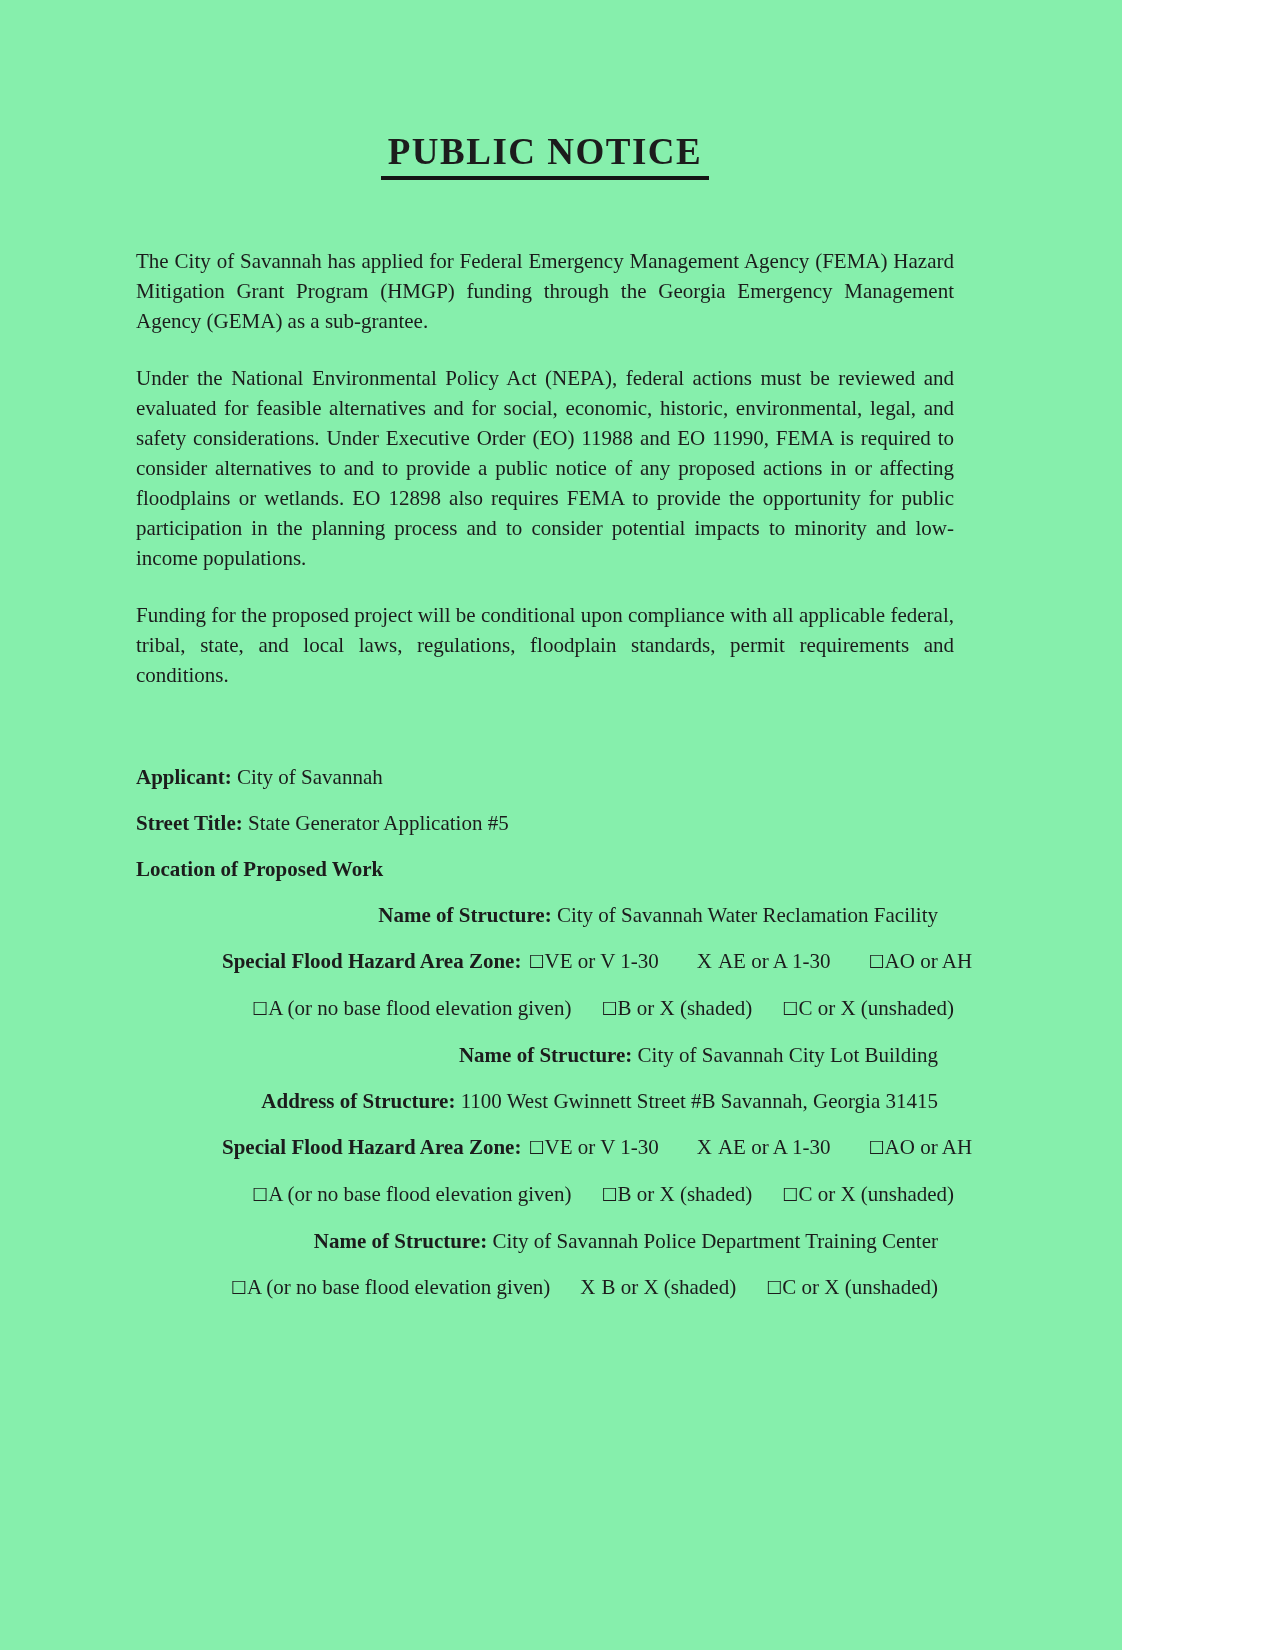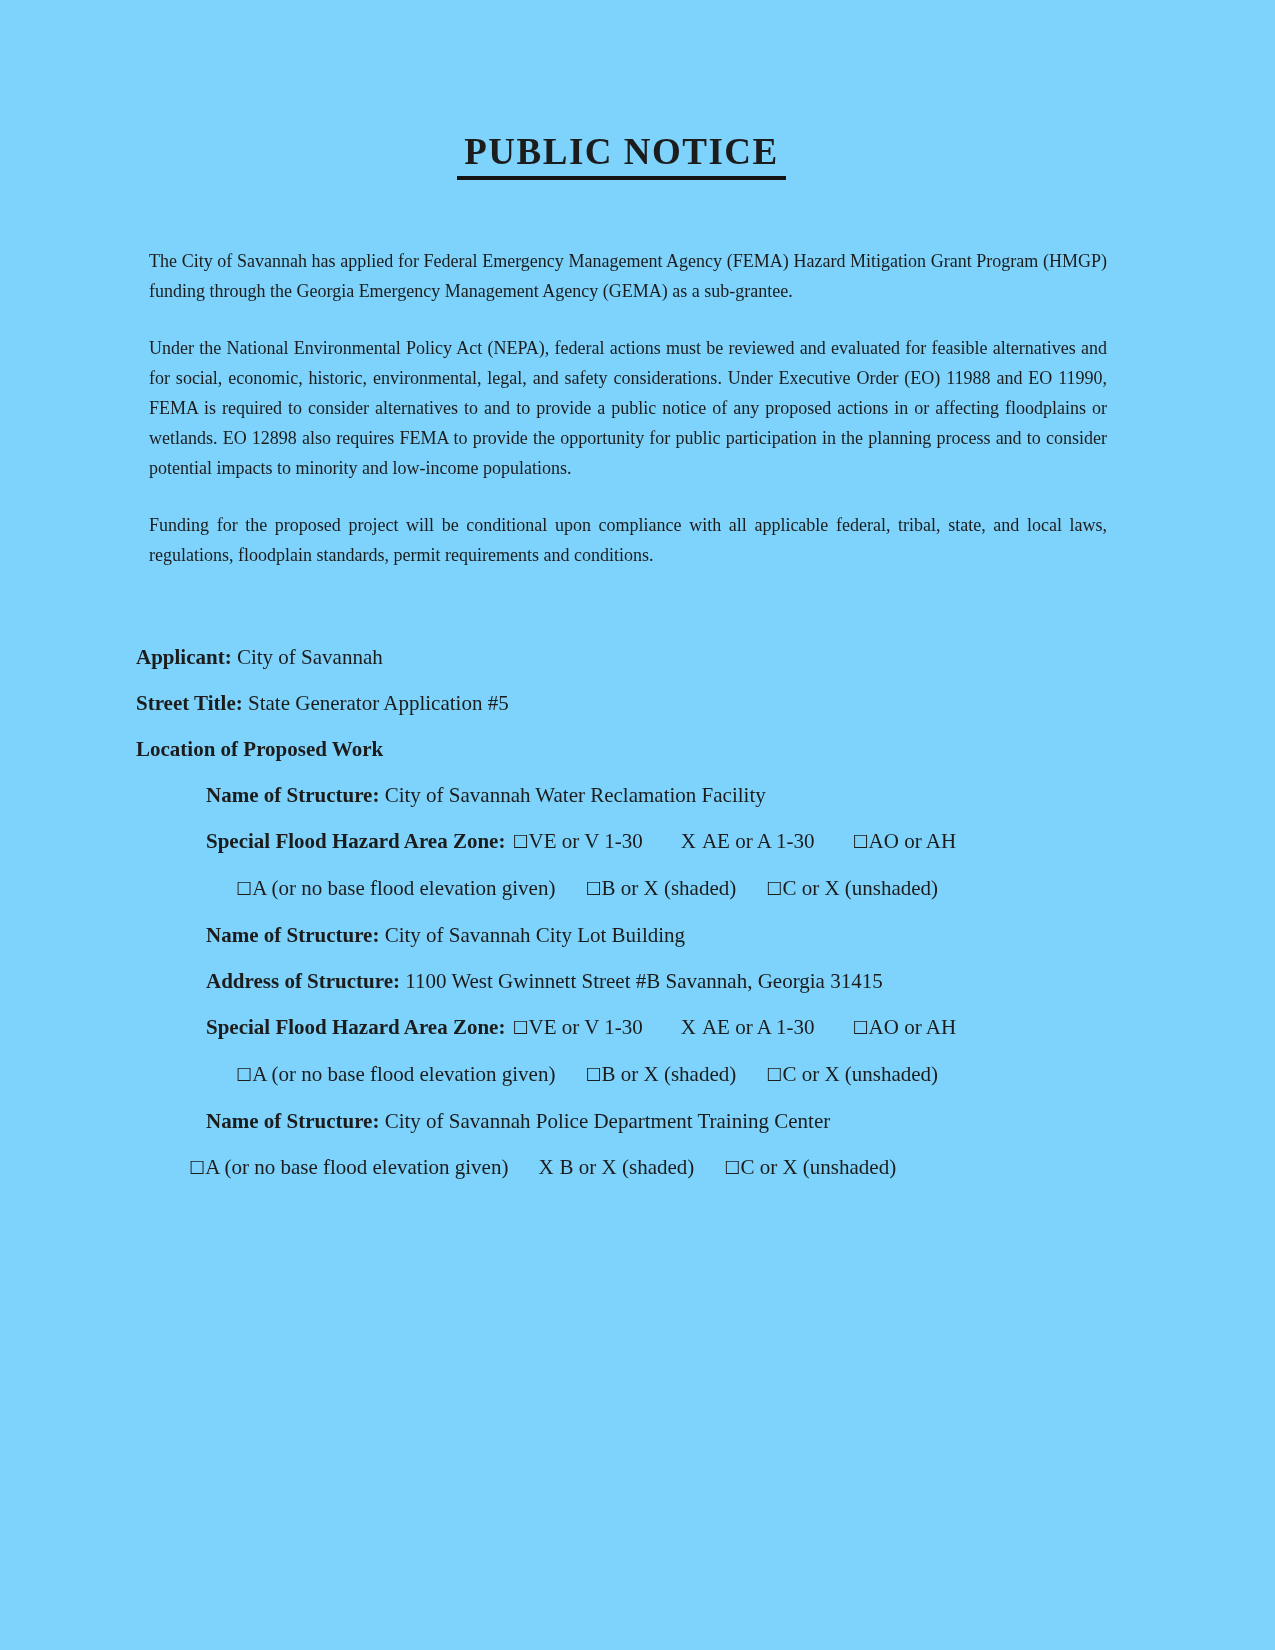--- a/index.html
+++ b/index.html
@@ -4,38 +4,38 @@
 <style>
   html,body { margin:0; padding:0; background:#ffffff; }
   body {
     width:1275px; height:1650px;
     font-family:"Liberation Serif","DejaVu Serif",serif;
     color:#1c1c1c;
     -webkit-font-smoothing:antialiased;
   }
   .page {
     box-sizing:border-box;
-    width:1275px; min-height:1650px;
+    width:1122px; min-height:1650px;
     padding:130px 168px 40px 136px;
-    background:#7dd3fc;
+    background:#86efac;
     position:relative;
   }
   .titlewrap { text-align:center; margin:0 0 66px 0; }
   .title {
     display:inline-block;
     font-size:37px; font-weight:bold;
     letter-spacing:1.5px;
     margin:0;
     padding:0 7px 3px 7px;
     border-bottom:4px solid #141414;
   }
   p.body {
-    font-size:18px; line-height:30px;
+    font-size:21px; line-height:30px;
     text-align:justify;
-    margin:0 0 27px 13px;
+    margin:0 0 27px 0;
   }
   p.body.lastpara { margin-bottom:72px; }
   .fline {
     font-size:21px; line-height:30px;
     margin:0 0 16px 0;
     white-space:nowrap;
   }
   .b { font-weight:bold; }
   .indent1 { padding-left:70px; }
   .indent2 { padding-left:100px; }
@@ -43,21 +43,21 @@
   .s3 .zline2 { padding-left:53px; }
   .opt  { margin-left:38px; white-space:nowrap; }
   .opt.first { margin-left:7px; }
   .opt2 { margin-left:30px; white-space:nowrap; }
   .opt2.first { margin-left:0; }
   .optmark { font-weight:normal; }
   .opt[data-checked="false"] .optmark,
   .opt2[data-checked="false"] .optmark { font-size:18px; }
   .opt[data-checked="true"] .optmark,
   .opt2[data-checked="true"] .optmark { margin-right:6px; font-size:21px; }
-  .structure { margin:0; }
+  .structure { margin:16px;text-align:right; }
 </style>
 </head>
 <body>
 
 <div class="page">
 
   <div class="titlewrap">
     <h1 class="title">PUBLIC NOTICE</h1>
   </div>
 

